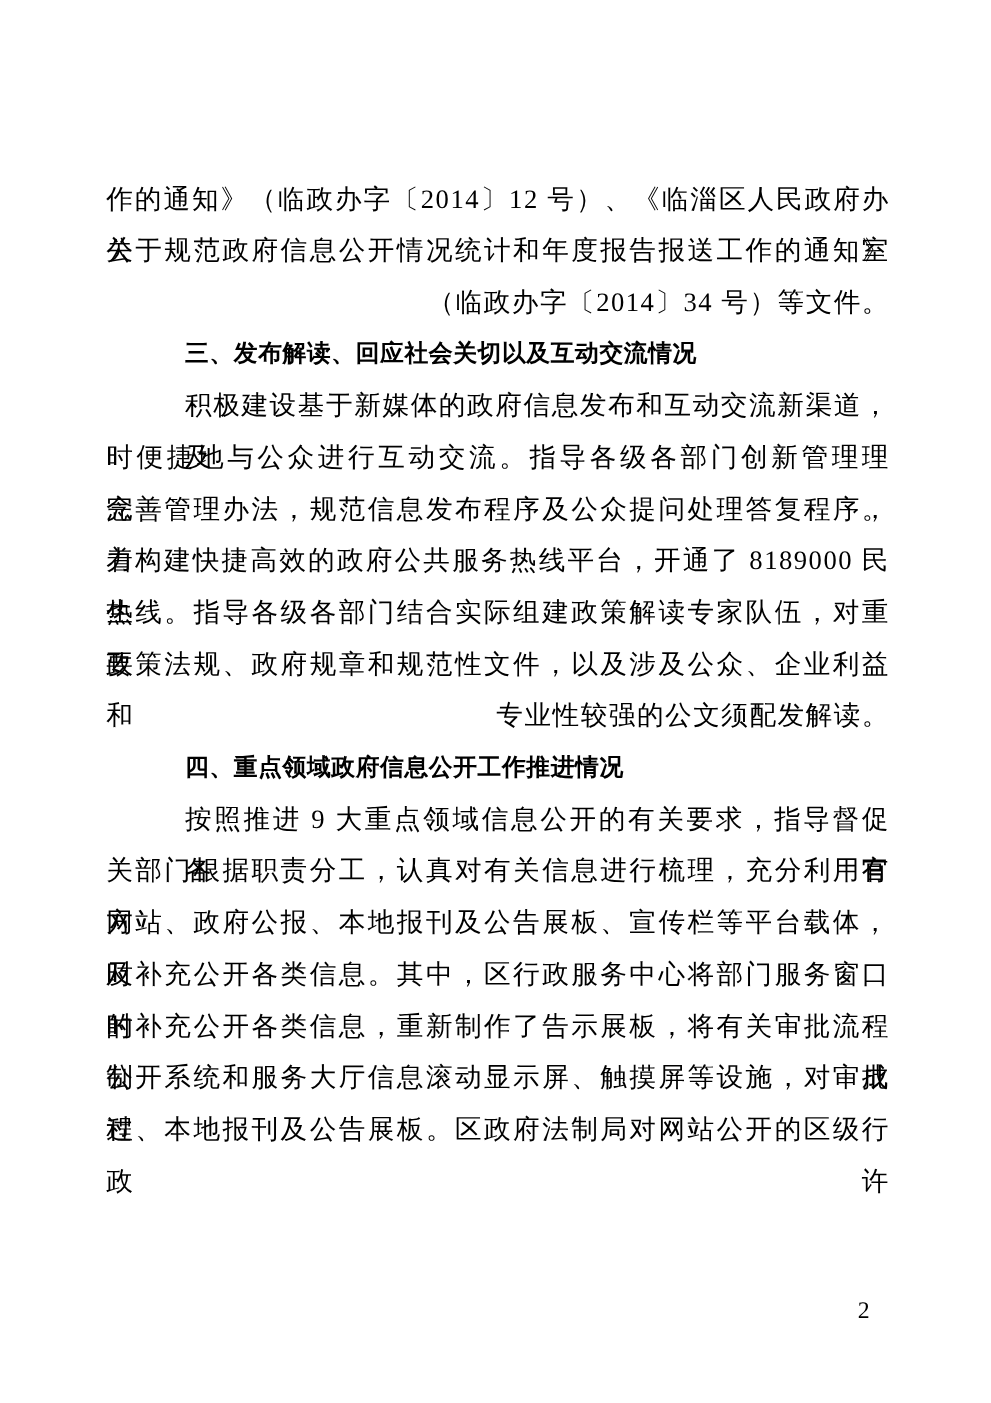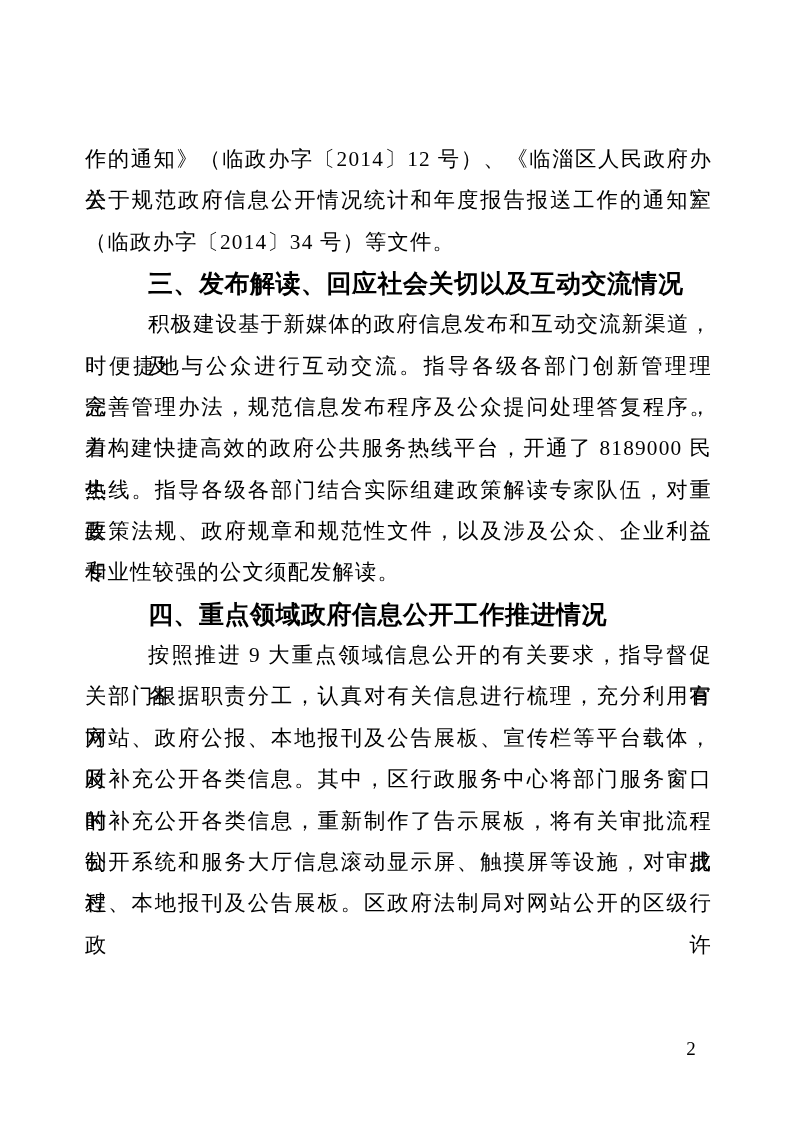--- a/index.html
+++ b/index.html
@@ -22,32 +22,33 @@
     top: 139px;
     width: 627px;
   }
   .line {
     height: 41.35px;
     line-height: 41.35px;
     font-size: 21.3px;
     letter-spacing: 1.2px;
     white-space: normal;
     overflow: visible;
+    text-align: right;
   }
   .line.justify {
     text-align: justify;
     text-align-last: justify;
   }
   .line.indent {
     padding-left: 63px;
   }
   .line.heading {
     font-family: "Liberation Sans", sans-serif;
     font-weight: 700;
-    font-size: 25px;
+    font-size: 19px;
     letter-spacing: 0.5px;
     text-align: left;
     text-align-last: left;
   }
   .page-number {
     position: absolute;
     left: 666px;
     top: 1038px;
     width: 50px;
     text-align: center;

